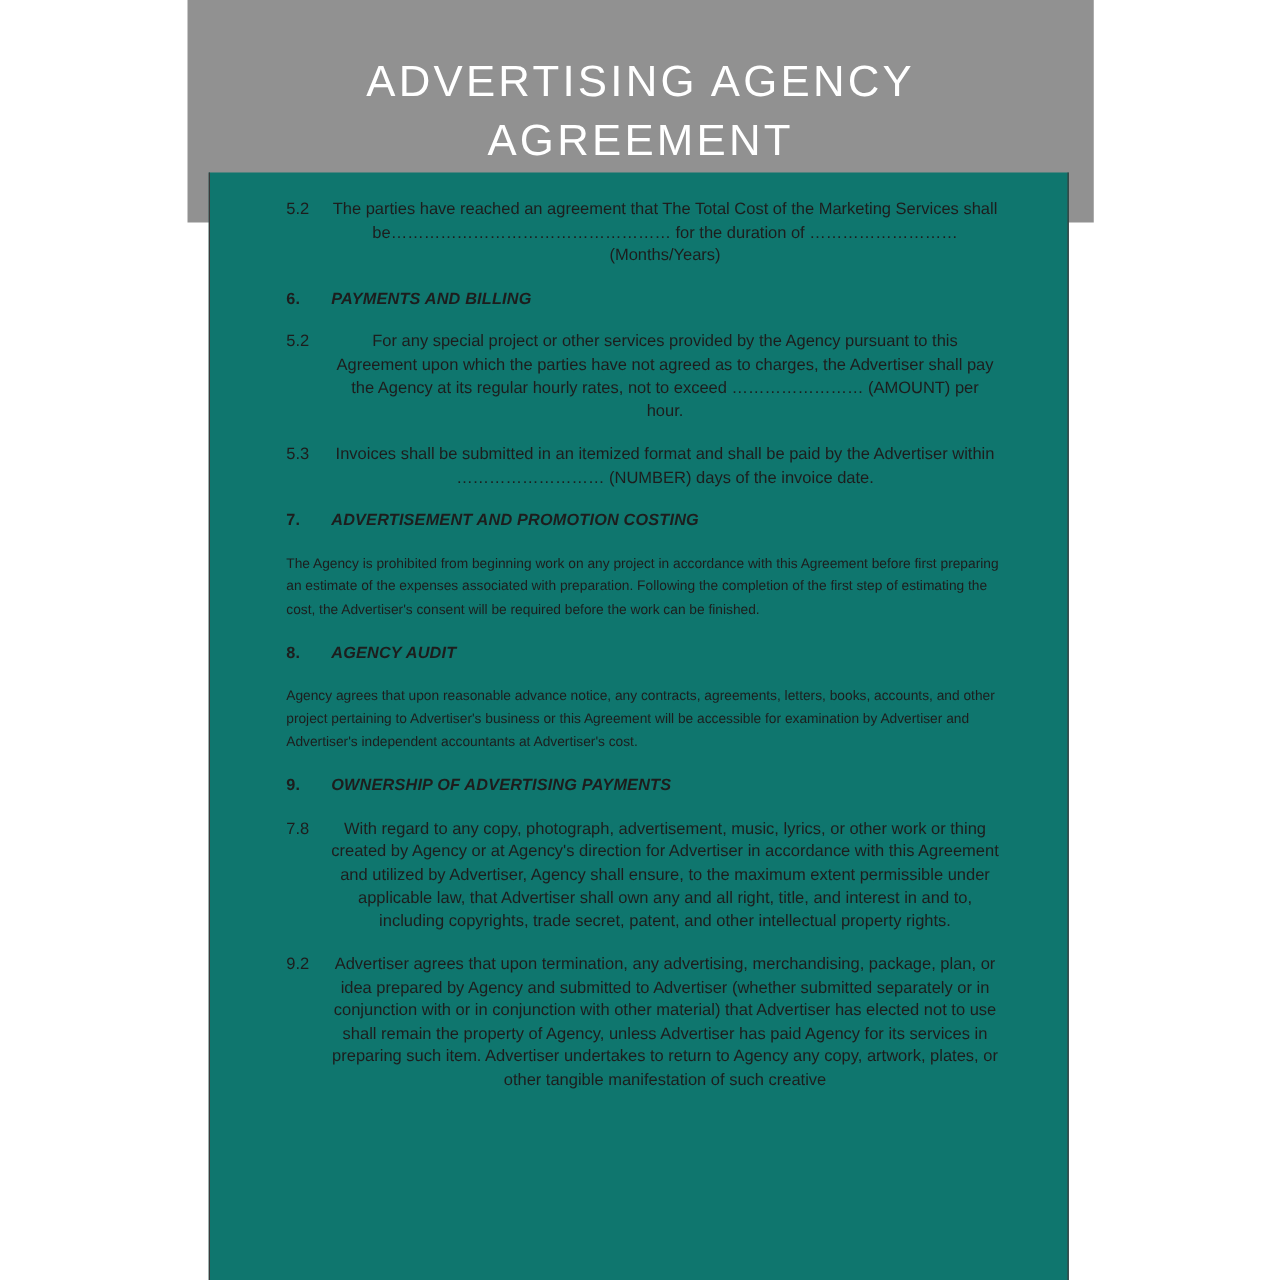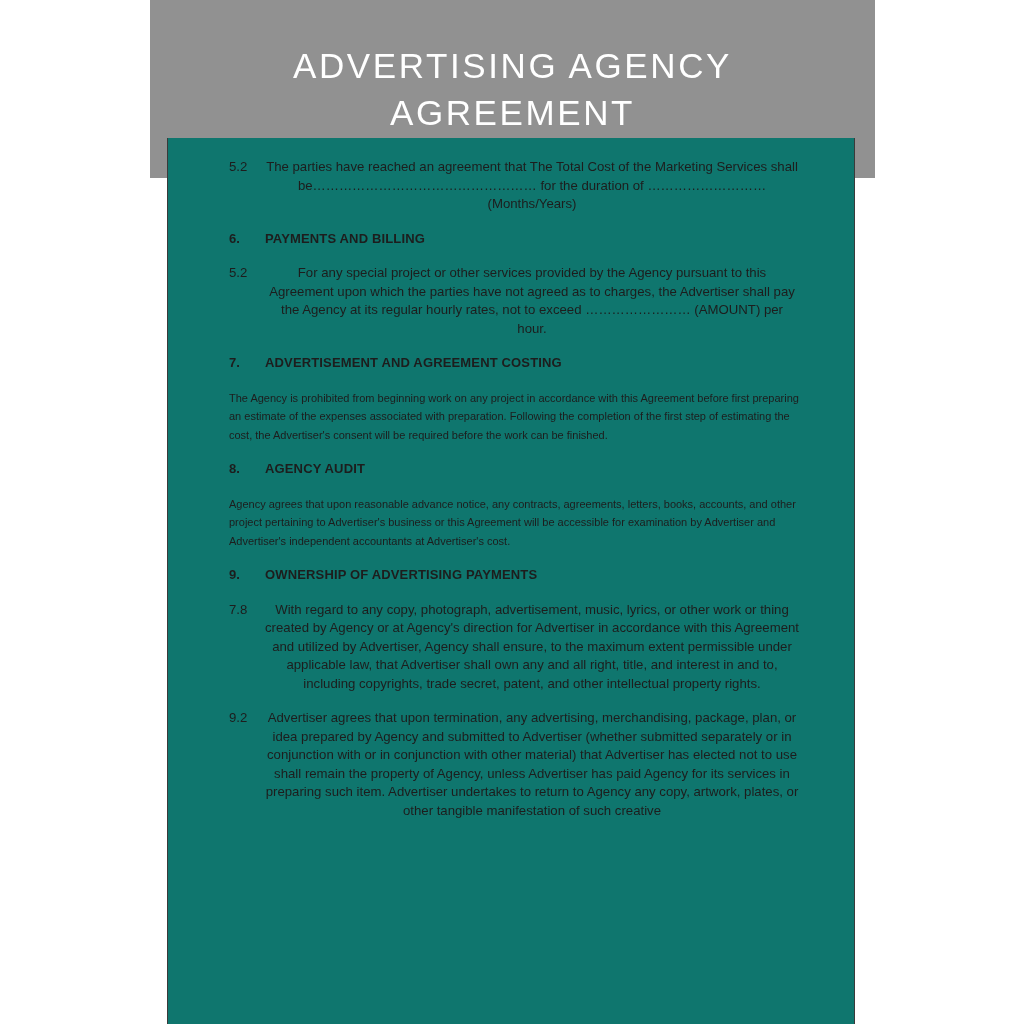--- a/index.html
+++ b/index.html
@@ -102,20 +102,21 @@
     flex: 0 0 36px;
     font-weight: bold;
     font-size: 13px;
     letter-spacing: 0.1px;
   }
   .section-title {
     flex: 1 1 auto;
     font-weight: bold;
     font-size: 13px;
     letter-spacing: 0.15px;
+    font-style: italic;
   }
 
   
   .body-para {
     margin-bottom: 16px;
     font-size: 11px;
     line-height: 18.5px;
     text-align: left;
   }
 </style>
@@ -136,23 +137,27 @@
           <div class="clause-text">The parties have reached an agreement that The Total Cost of the Marketing Services shall be…………………………………………… for the duration of ……………………… (Months/Years)</div>
         </div>
         <div class="section-head">
           <div class="section-num">6.</div>
           <div class="section-title">PAYMENTS AND BILLING</div>
         </div>
         <div class="clause">
           <div class="clause-num">5.2</div>
           <div class="clause-text">For any special project or other services provided by the Agency pursuant to this Agreement upon which the parties have not agreed as to charges, the Advertiser shall pay the Agency at its regular hourly rates, not to exceed …………………… (AMOUNT) per hour.</div>
         </div>
+        <div class="clause">
+          <div class="clause-num">5.3</div>
+          <div class="clause-text">Invoices shall be submitted in an itemized format and shall be paid by the Advertiser within ……………………… (NUMBER) days of the invoice date.</div>
+        </div>
         <div class="section-head">
           <div class="section-num">7.</div>
-          <div class="section-title">ADVERTISEMENT AND AGREEMENT COSTING</div>
+          <div class="section-title">ADVERTISEMENT AND PROMOTION COSTING</div>
         </div>
         <div class="body-para">The Agency is prohibited from beginning work on any project in accordance with this Agreement before first preparing an estimate of the expenses associated with preparation. Following the completion of the first step of estimating the cost, the Advertiser's consent will be required before the work can be finished.</div>
         <div class="section-head">
           <div class="section-num">8.</div>
           <div class="section-title">AGENCY AUDIT</div>
         </div>
         <div class="body-para">Agency agrees that upon reasonable advance notice, any contracts, agreements, letters, books, accounts, and other project pertaining to Advertiser's business or this Agreement will be accessible for examination by Advertiser and Advertiser's independent accountants at Advertiser's cost.</div>
         <div class="section-head">
           <div class="section-num">9.</div>
           <div class="section-title">OWNERSHIP OF ADVERTISING PAYMENTS</div>

